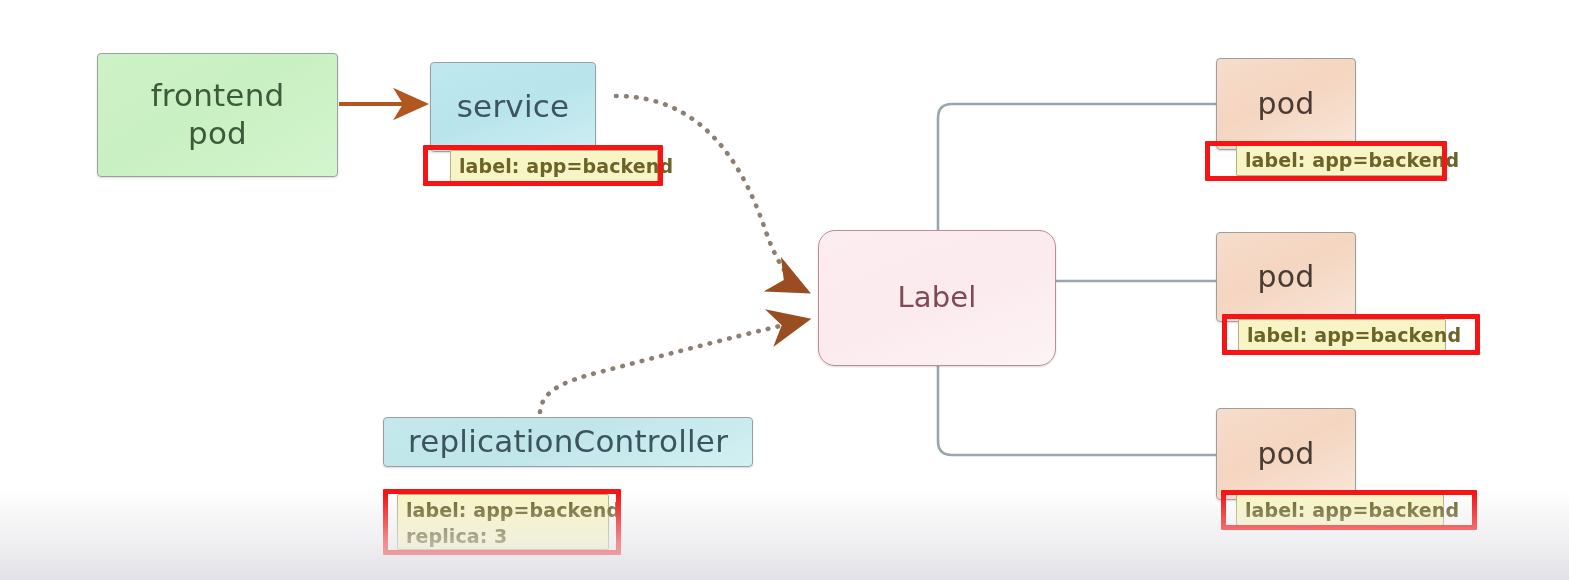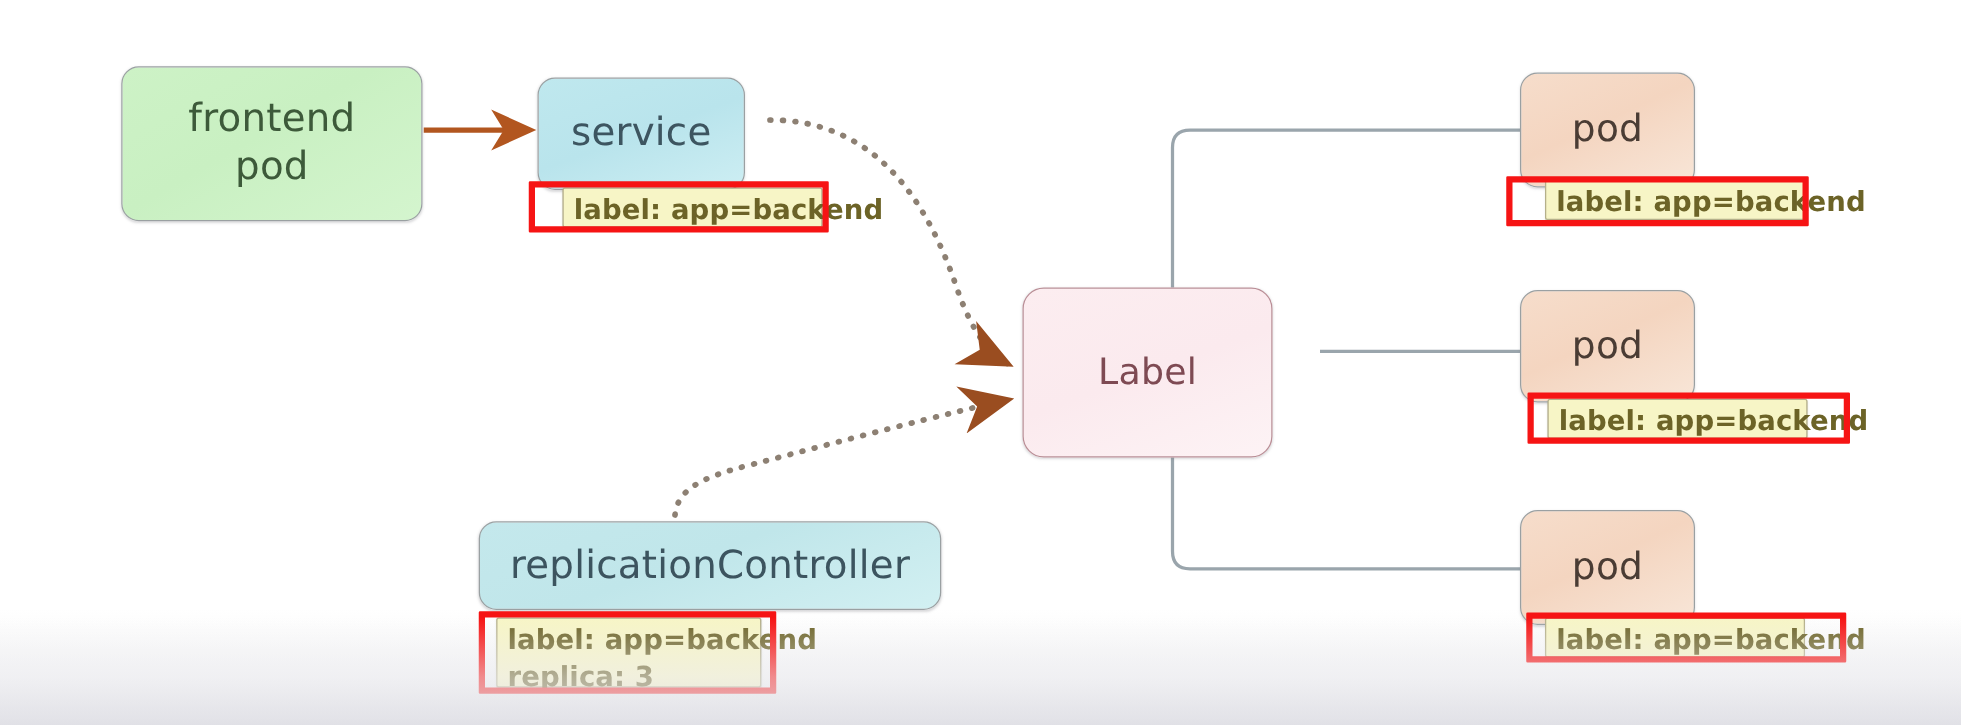--- a/index.html
+++ b/index.html
@@ -35,21 +35,21 @@
     pointer-events: none;
   }
 
   .node {
     position: absolute;
     box-sizing: border-box;
     display: flex;
     align-items: center;
     justify-content: center;
     text-align: center;
-    border-radius: 14px;
+    border-radius: 4px;
     border: 1.6px solid #9aa0a2;
     line-height: 1.22;
     letter-spacing: .2px;
     box-shadow: 0 1px 2px rgba(120,120,125,0.28);
   }
 
   .node-frontend {
     background: linear-gradient(150deg, #cdf2c6 0%, #c9f0c2 45%, #d4f5ce 100%);
     color: #3d5a3a;
     font-size: 31px;
@@ -76,21 +76,21 @@
     font-size: 29px;
     border-radius: 17px;
   }
 
   .label-chip {
     position: absolute;
     box-sizing: border-box;
     background: #f7f5c6;
     border: 1.4px solid #b5b08a;
     color: #6c6327;
-    font-size: 22px;
+    font-size: 19px;
     font-weight: bold;
     letter-spacing: .1px;
     padding: 3px 8px 4px 8px;
     line-height: 1.35;
     border-radius: 2px;
     box-shadow: 0 1px 1px rgba(140,140,120,0.3);
     white-space: nowrap;
   }
 
   .redbox {
@@ -132,25 +132,25 @@
     <span>
       <span>frontend</span><br>
       <span>pod</span>
     </span>
   </div>
 
   <div class="node node-service" style="left:430px; top:62px; width:166px; height:90px;">
     <span>service</span>
   </div>
 
-  <div class="node node-rc" style="left:383px; top:417px; width:370px; height:71px;">
+  <div class="node node-rc" style="left:383px; top:417px; width:370px; height:50px;">
     <span>replicationController</span>
   </div>
 
-  <div class="node node-selector" style="left:818px; top:230px; width:200px; height:136px;">
+  <div class="node node-selector" style="left:818px; top:230px; width:238px; height:136px;">
     <span>
       <span>Label</span><br>
     </span>
   </div>
 
   <div class="node node-pod" style="left:1216px; top:58px; width:140px; height:92px;">
     <span>pod</span>
   </div>
 
   <div class="node node-pod" style="left:1216px; top:232px; width:140px; height:90px;">

